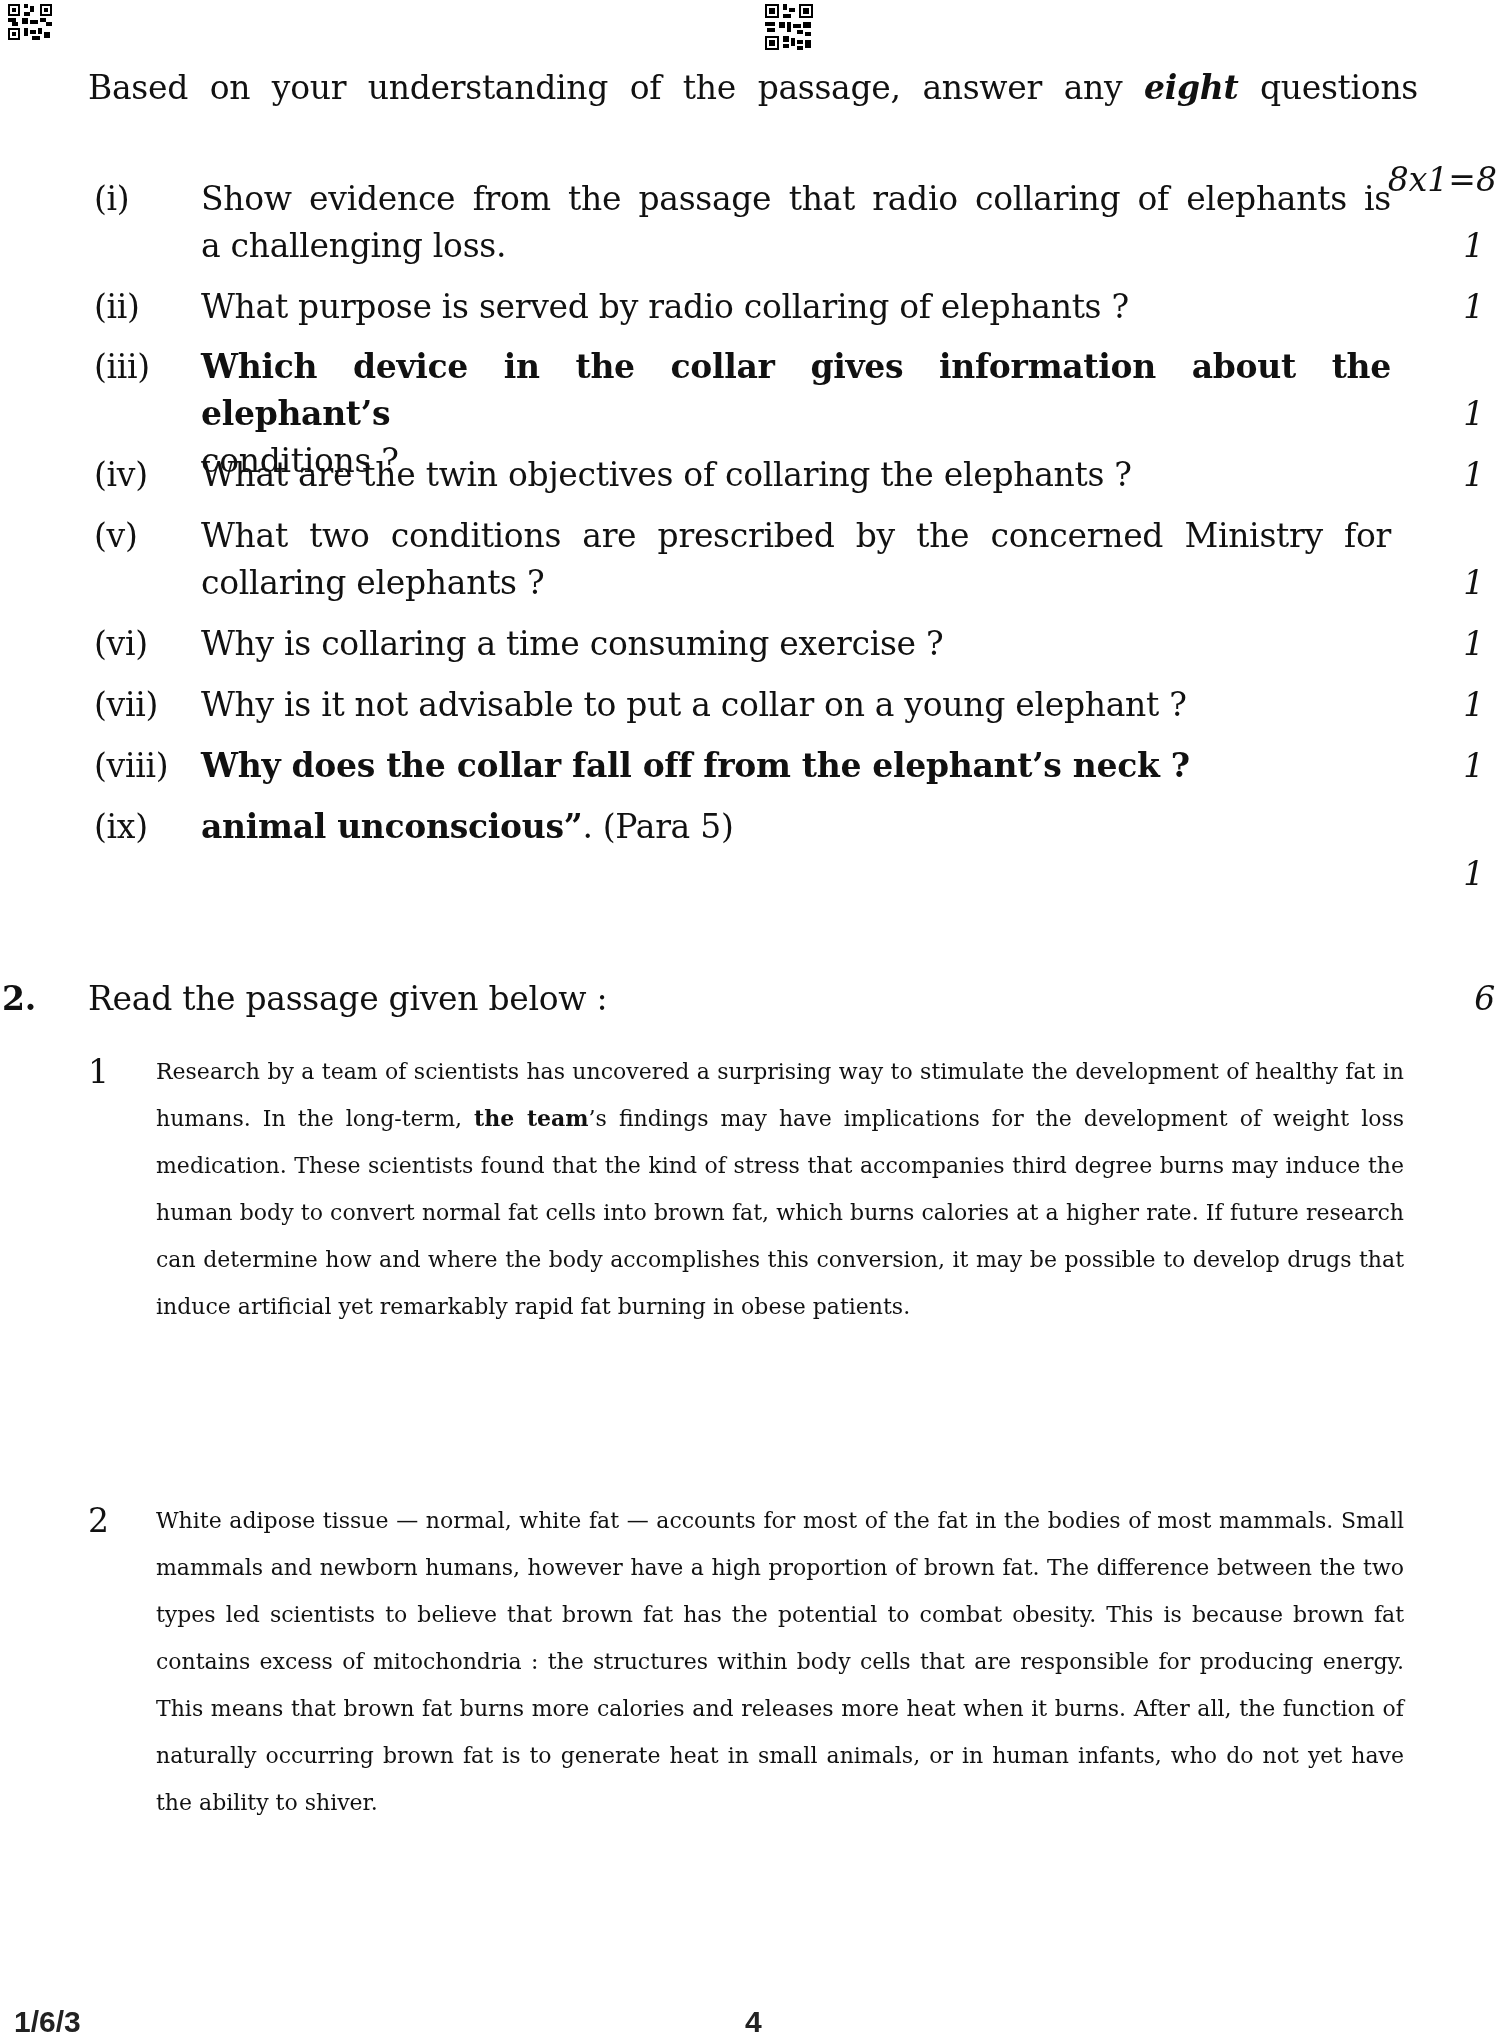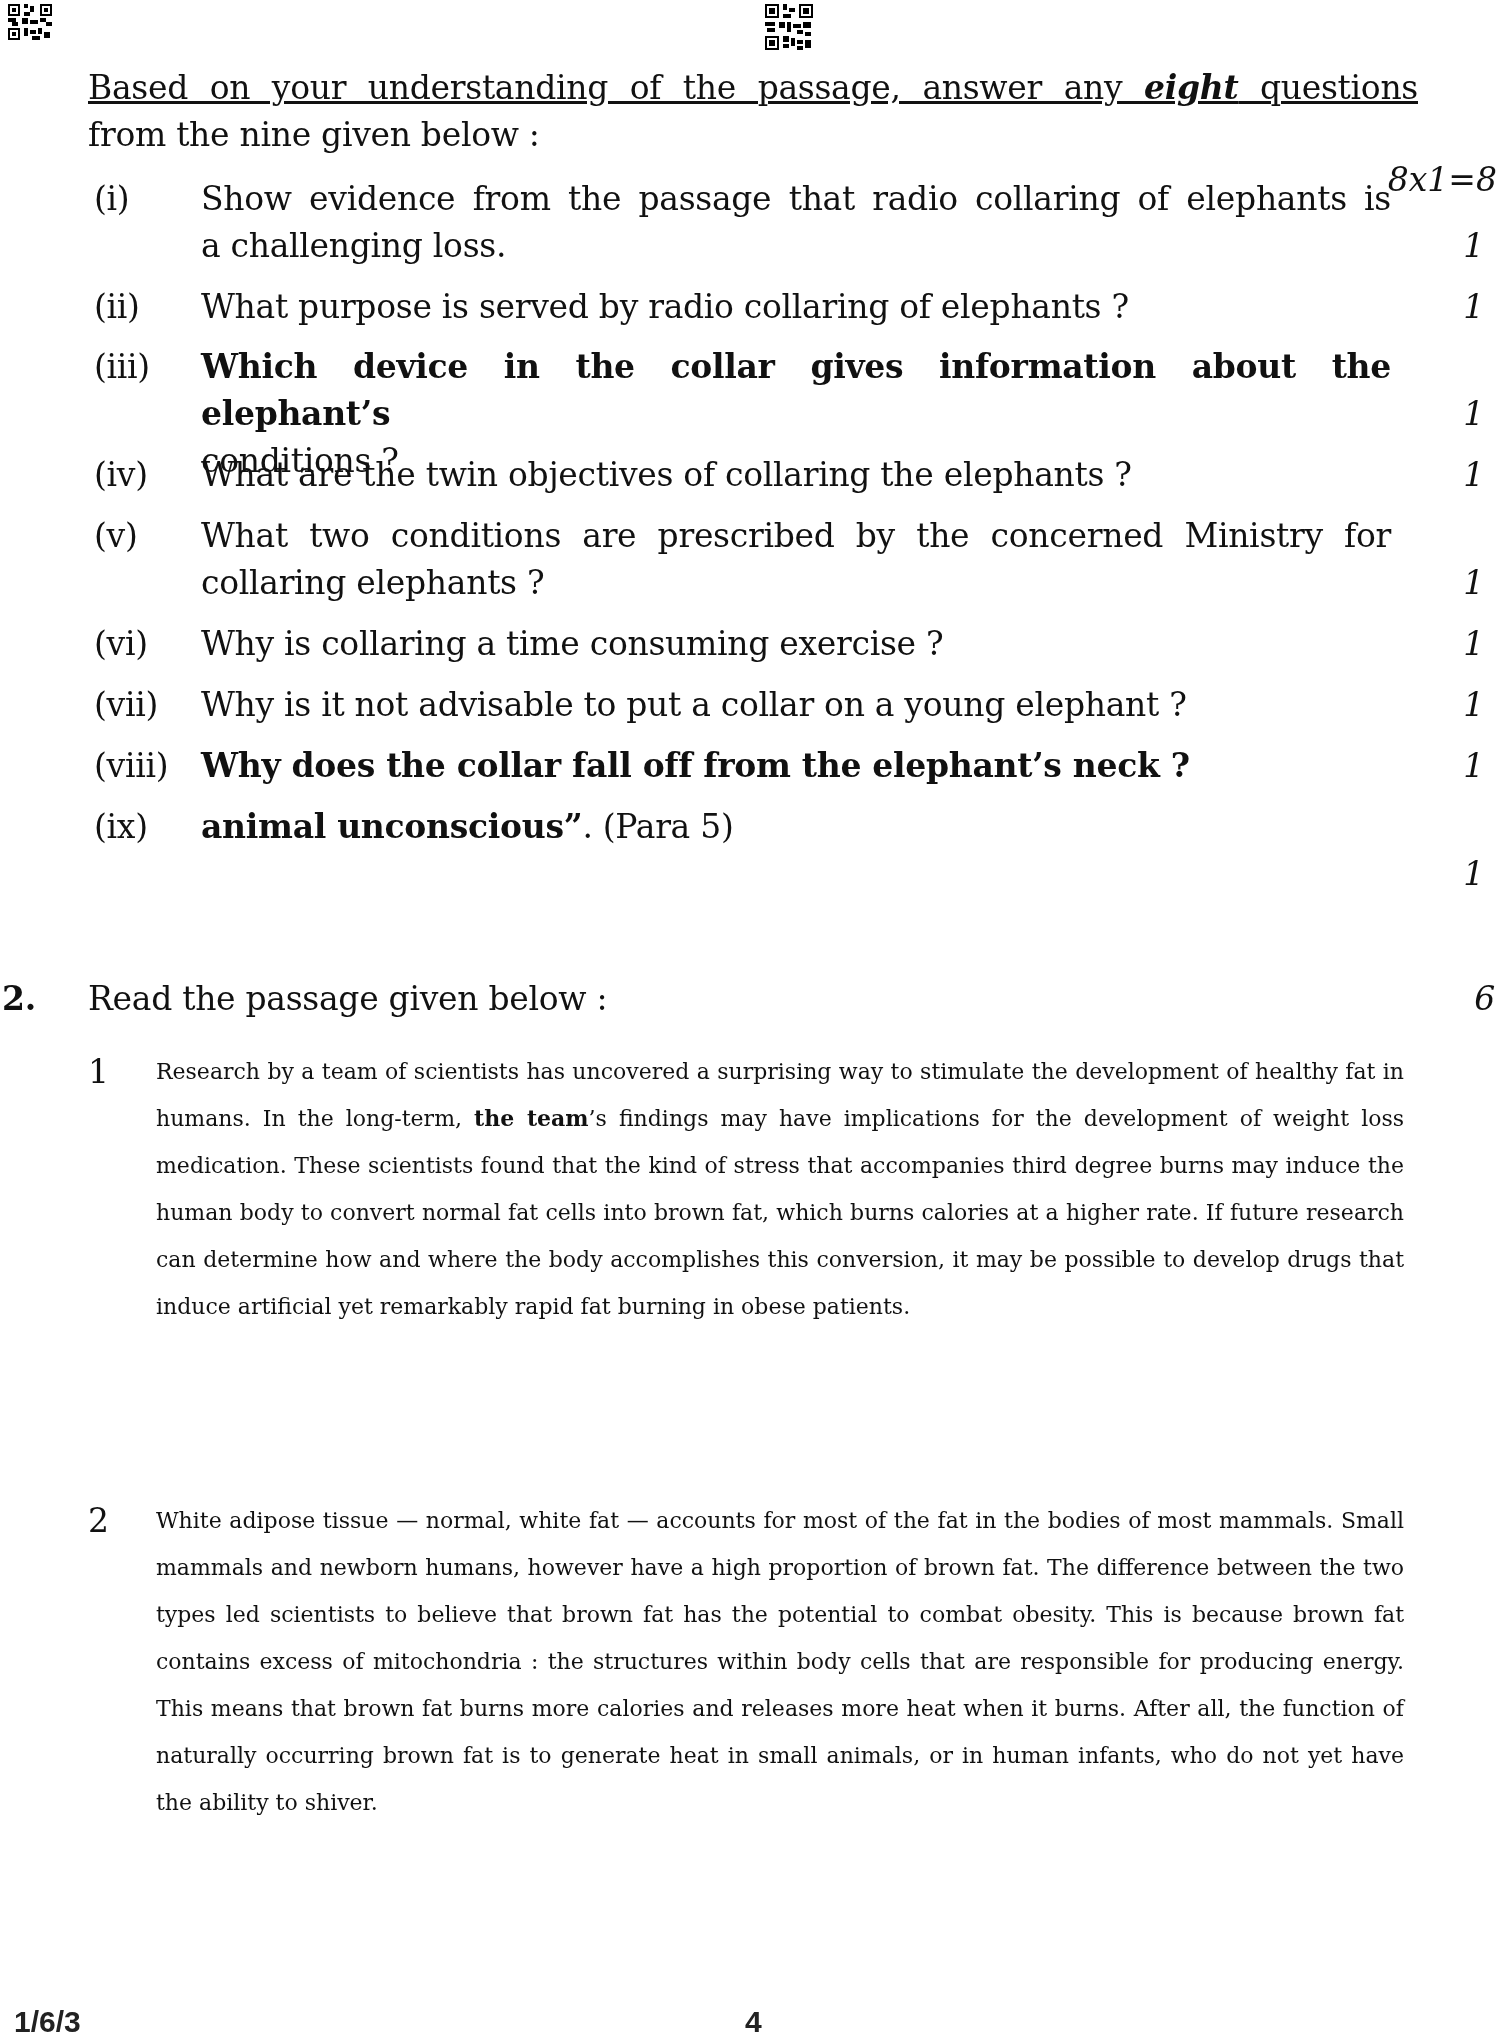--- a/index.html
+++ b/index.html
@@ -9,21 +9,21 @@
     color: #111111;
   }
   .qr { position: absolute; background: #fff; }
   .qr svg { display: block; }
   #qr-left { left: 8px; top: 4px; }
   #qr-center { left: 765px; top: 4px; }
 
   .text { font-size: 33px; line-height: 47px; letter-spacing: -0.3px; }
 
   #intro { position: absolute; left: 88px; top: 64px; width: 1330px; }
-  #intro .l1 { display: block; text-align: justify; text-align-last: justify; text-decoration: underline; }
+  #intro .l1 { display: block; text-align: justify; text-align-last: justify; }
   #intro .emph { font-weight: bold; font-style: italic; }
   #intro-marks { position: absolute; right: 8px; top: 111px; font-style: italic; font-size: 33px; line-height: 47px; margin-top: 45px; }
 
   .q { position: absolute; left: 94px; width: 1390px; }
   .q .num { position: absolute; left: 0; top: 0; }
   .q .body { position: absolute; left: 107px; width: 1190px; text-align: justify; }
   .q .m { position: absolute; right: 0; font-style: italic; }
   .bold { font-weight: bold; }
 
   #q2-head { position: absolute; left: 0; top: 975px; width: 1505px; }
@@ -94,21 +94,20 @@
       <rect x="13" y="17" width="2" height="4" fill="#000"></rect>
       <rect x="16" y="18" width="3" height="2" fill="#000"></rect>
     <rect x="20" y="18" width="3" height="4" fill="#000"></rect>
       <rect x="9" y="20" width="3" height="2" fill="#000"></rect>
       <rect x="16" y="21" width="3" height="2" fill="#000"></rect>
   </svg>
 </div>
 
 <div id="intro" class="text">
   <span class="l1"><span>Based on your understanding of the passage, answer any </span><span class="emph">eight</span><span> questions</span></span>
-  <span>from the nine given below :</span>
 </div>
 <div id="intro-marks">8x1=8</div>
 
 <div class="q text" style="top:175px;">
   <span class="num">(i)</span>
   <div class="body"><span style="display:block;text-align-last:justify;">Show evidence from the passage that radio collaring of elephants is</span><span>a challenging loss.</span></div>
   <span class="m" style="top:47px;">1</span>
 </div>
 
 <div class="q text" style="top:283px;">

